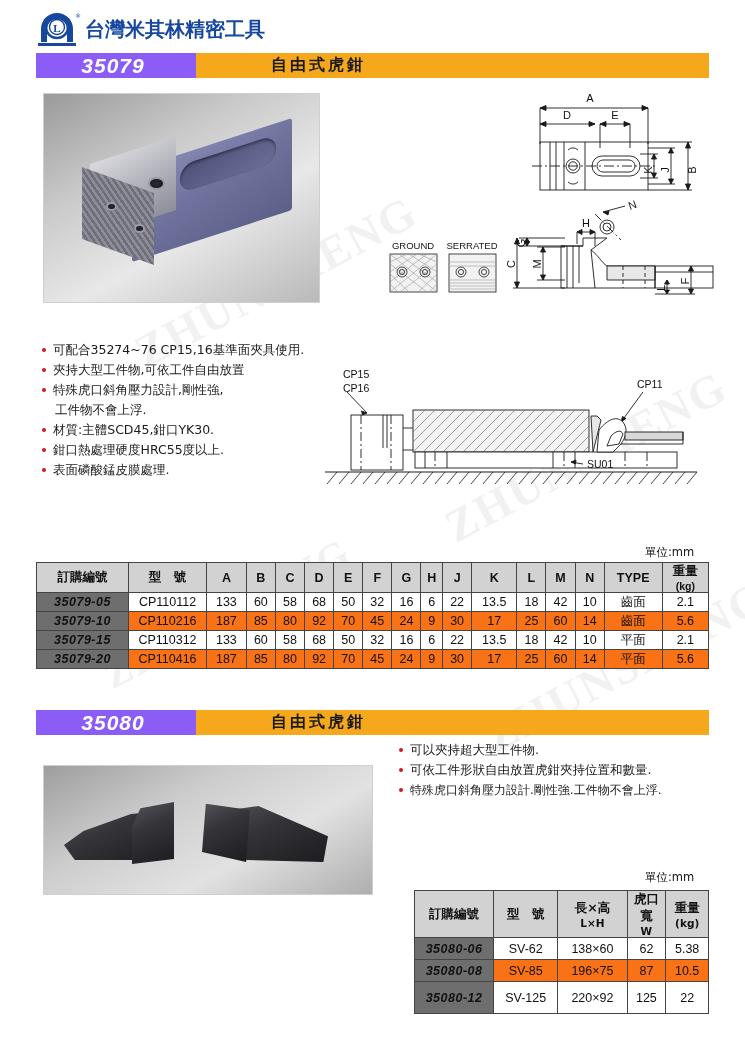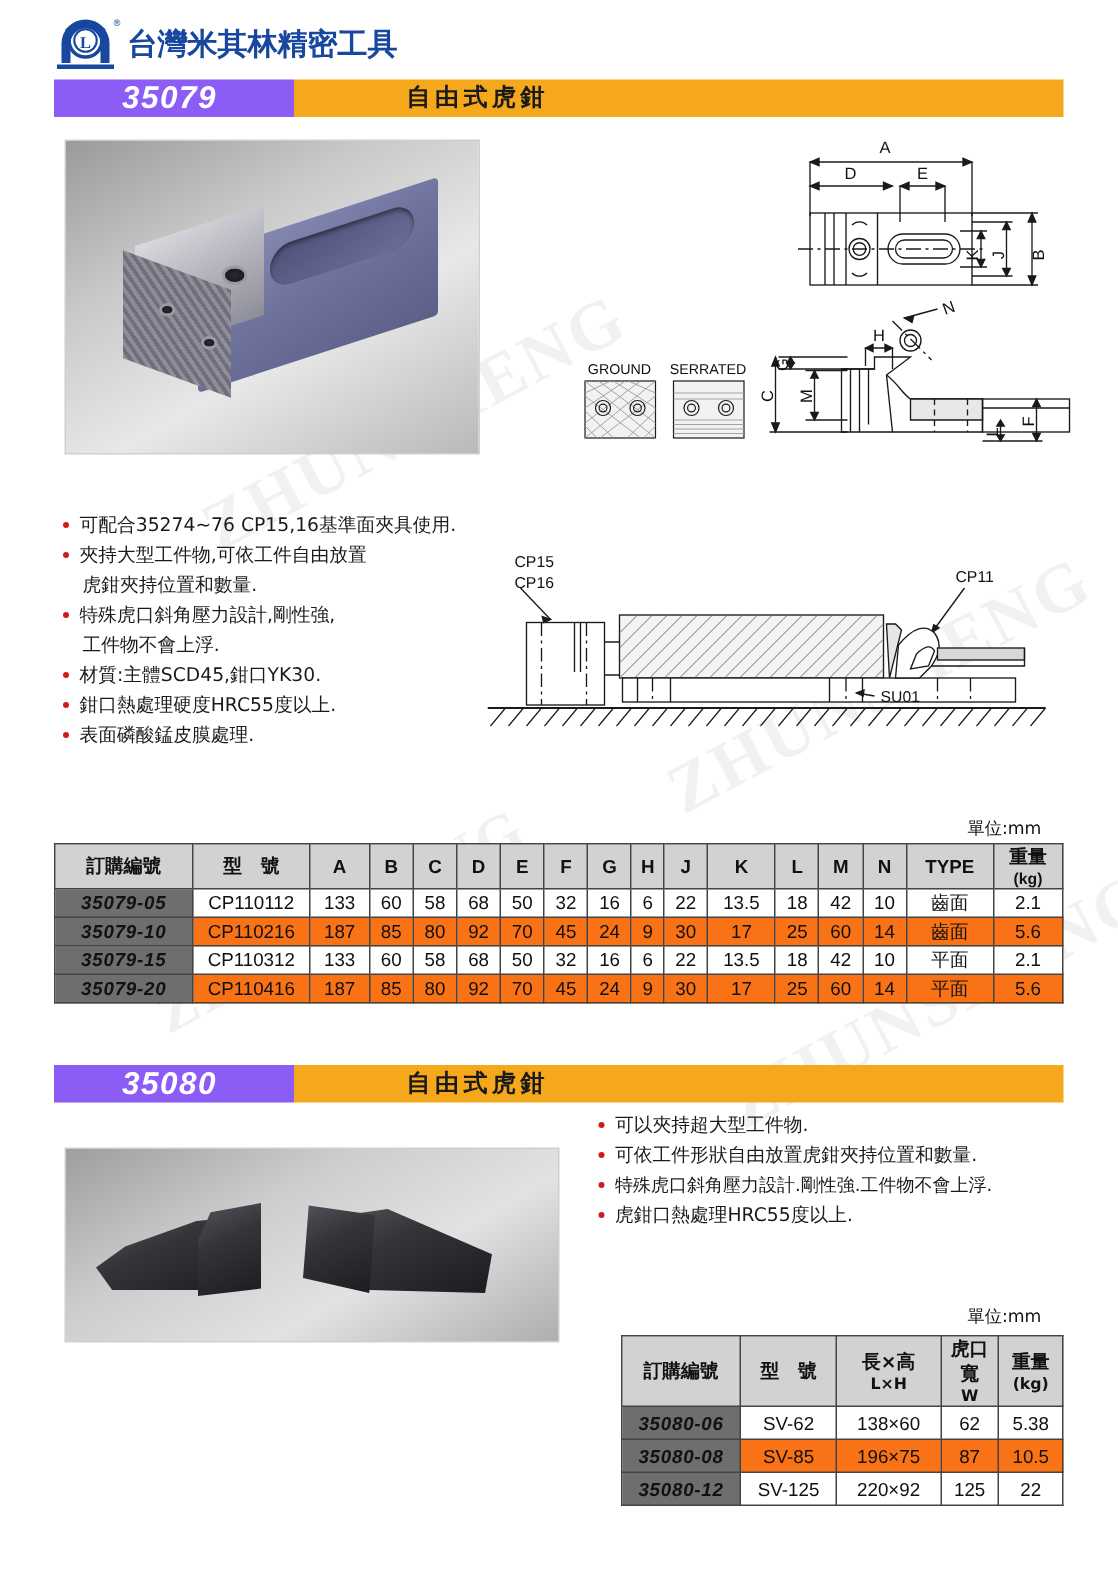--- a/index.html
+++ b/index.html
@@ -343,21 +343,20 @@
       <text x="46" y="64" transform="rotate(-90 46 64)" text-anchor="middle">M</text>
       <text x="170" y="88" transform="rotate(-90 170 88)" text-anchor="middle">L</text>
       <text x="194" y="81" transform="rotate(-90 194 81)" text-anchor="middle">F</text>
     </g>
   </svg>
 </div>
 
 <ul class="bullets" style="left:42px; top:340px;">
   <li class="dot">可配合35274~76 CP15,16基準面夾具使用.</li>
   <li class="dot">夾持大型工件物,可依工件自由放置</li>
-  <li class="cont">虎鉗夾持位置和數量.</li>
   <li class="dot">特殊虎口斜角壓力設計,剛性強,</li>
   <li class="cont">工件物不會上浮.</li>
   <li class="dot">材質:主體SCD45,鉗口YK30.</li>
   <li class="dot">鉗口熱處理硬度HRC55度以上.</li>
   <li class="dot">表面磷酸錳皮膜處理.</li>
 </ul>
 
 <div class="draw" style="left:325px; top:360px;">
   <svg width="400" height="135" viewBox="0 0 400 135">
     <g stroke="#1a1a1a" fill="none" stroke-width="0.9">
@@ -529,21 +528,20 @@
   <div class="blk-piece" style="left:20px; top:44px; width:108px; height:50px; clip-path: polygon(0% 70%, 18% 42%, 62% 8%, 100% 0%, 100% 78%, 72% 100%, 10% 100%);"></div>
   <div class="blk-piece" style="left:88px; top:36px; width:42px; height:62px; clip-path: polygon(20% 10%, 100% 0%, 100% 92%, 0% 100%, 0% 40%);"></div>
   <div class="blk-piece" style="left:168px; top:40px; width:116px; height:56px; clip-path: polygon(0% 12%, 40% 0%, 100% 54%, 96% 100%, 24% 96%, 0% 64%);"></div>
   <div class="blk-piece" style="left:158px; top:34px; width:48px; height:62px; clip-path: polygon(8% 6%, 100% 16%, 92% 100%, 0% 84%);"></div>
 </div>
 
 <ul class="bullets" style="left:399px; top:740px;">
   <li class="dot">可以夾持超大型工件物.</li>
   <li class="dot">可依工件形狀自由放置虎鉗夾持位置和數量.</li>
   <li class="dot" style="font-size:12px;">特殊虎口斜角壓力設計.剛性強.工件物不會上浮.</li>
-  <li class="dot">虎鉗口熱處理HRC55度以上.</li>
 </ul>
 
 <div class="unit zh" style="left:645px; top:870px;">單位:mm</div>
 
 <table class="spec" style="left:414px; top:890px; width:295px;">
   <thead>
     <tr>
       <th class="ordercol zh" style="height:40px;">訂購編號</th>
       <th class="modelcol zh">型　號</th>
       <th class="zh" style="width:78px;">
@@ -568,21 +566,21 @@
       <td>62</td>
       <td>5.38</td>
     </tr>
     <tr class="alt" style="height:22px;">
       <td class="ordercol">35080-08</td>
       <td class="modelcol">SV-85</td>
       <td>196×75</td>
       <td>87</td>
       <td>10.5</td>
     </tr>
-    <tr style="height:22px;">
+    <tr style="height:32px;">
       <td class="ordercol">35080-12</td>
       <td class="modelcol">SV-125</td>
       <td>220×92</td>
       <td>125</td>
       <td>22</td>
     </tr>
   </tbody>
 </table>
 
 </body></html>

